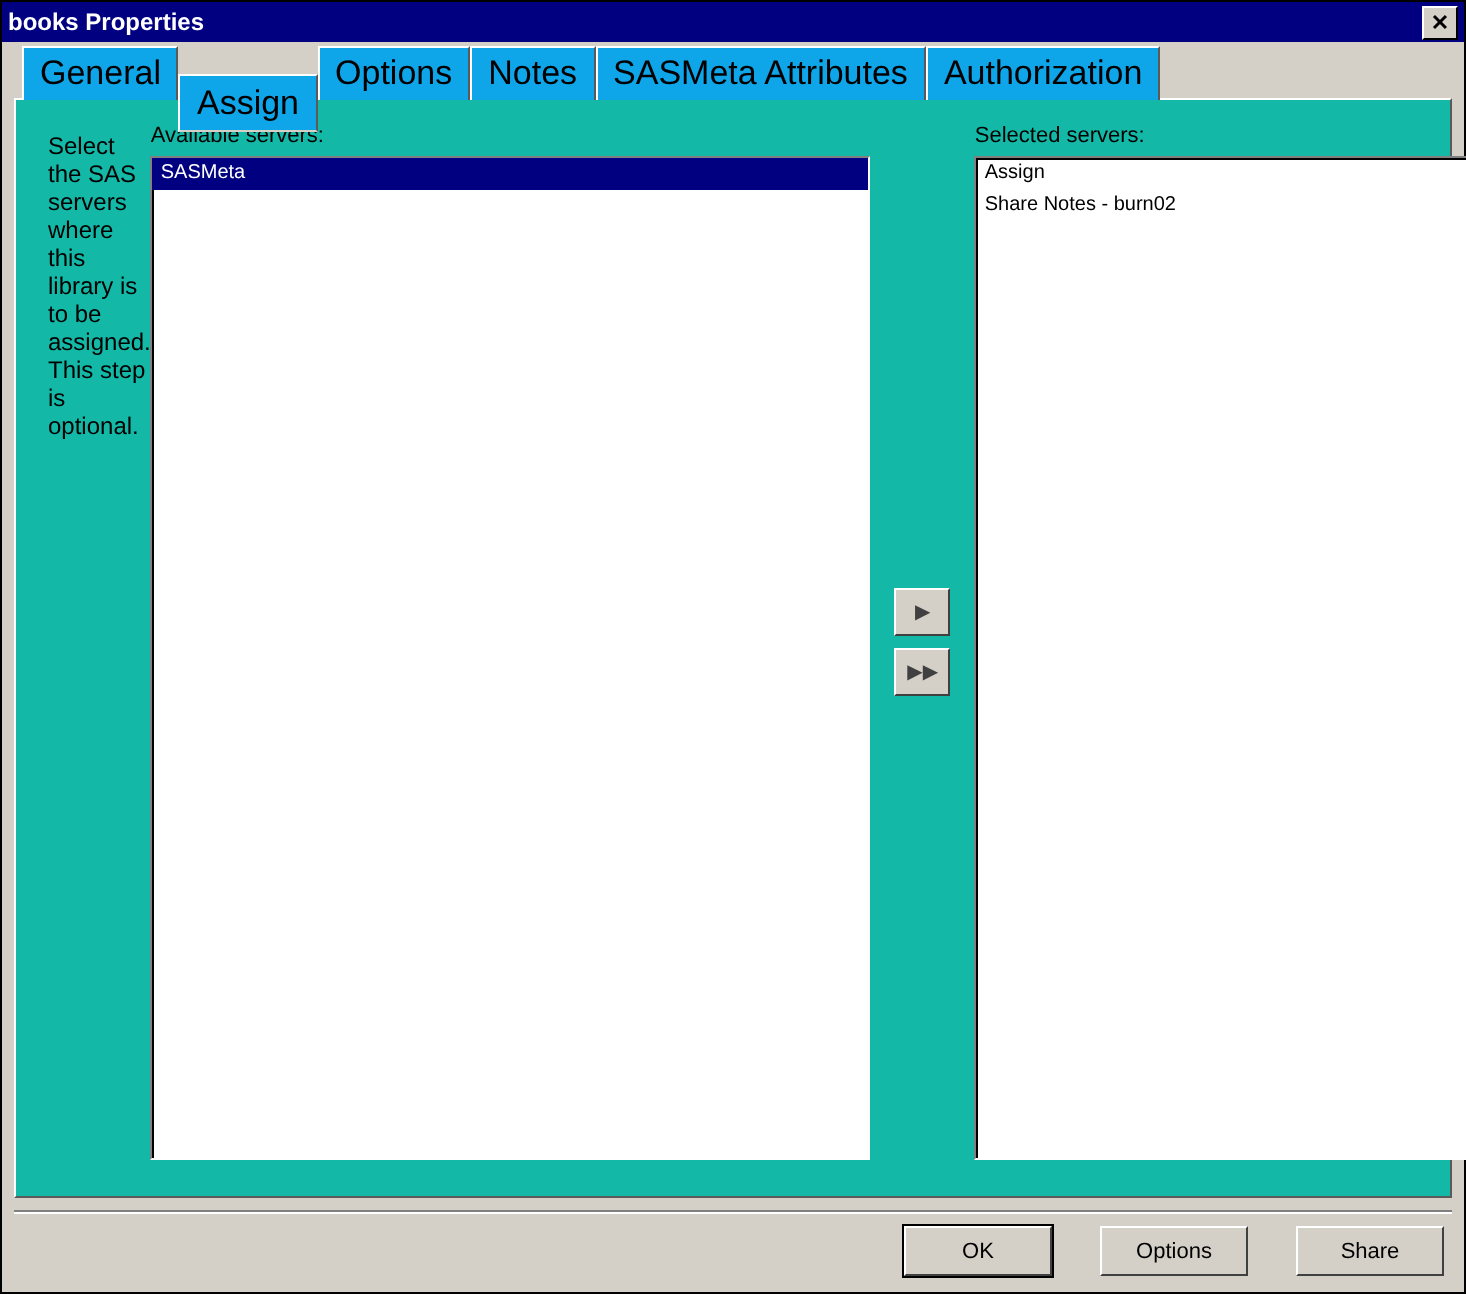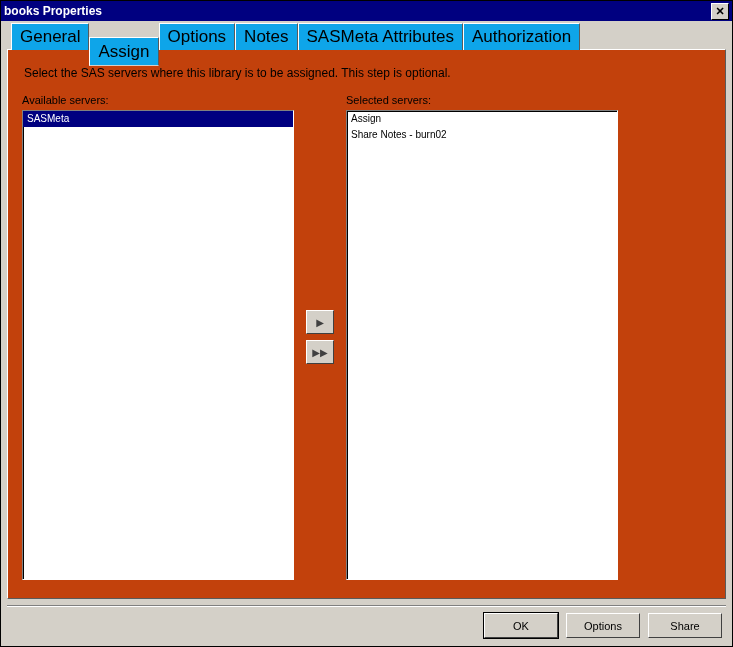--- a/index.html
+++ b/index.html
@@ -4,31 +4,31 @@
 <style>
 html,body{margin:0;padding:0;font-family:Tahoma,Arial,sans-serif;font-size:11px;background:#fff}
 .window{width:733px;height:647px;border:1px solid #000;box-sizing:border-box;display:flex;flex-direction:column;background:#c8c8c8}
 .titlebar{height:20px;background:#000080;color:#fff;font-weight:bold;display:flex;align-items:center;padding:0 3px;justify-content:space-between}
 .titlebar-text{font-size:12px}
 .close-btn{width:16px;height:15px;background:#d4d0c8;border-top:1px solid #fff;border-left:1px solid #fff;border-right:1px solid #000;border-bottom:1px solid #000;display:flex;align-items:center;justify-content:center;color:#000;font-family:Arial;font-size:11px;font-weight:bold;cursor:pointer}
 .body-wrap{flex:1;background:#d4d0c8;padding:6px 6px 8px 6px;display:flex;flex-direction:column;box-sizing:border-box}
 .tabstrip{height:22px;display:flex;align-items:flex-end;position:relative;z-index:2;margin-left:4px}
 .tab{padding:3px 8px;border-top:1px solid #fff;border-left:1px solid #fff;border-right:1px solid #5a5a5a;background:#0ea5e9;margin-right:0px;cursor:pointer;position:relative;top:1px;font-size:17px}
 .tab.active{border-bottom:1px solid #d4d0c8;padding-top:4px;top:17px;z-index:3;border-top:1px solid #fff}
-.panel{flex:1;border-top:1px solid #fff;border-left:1px solid #fff;border-right:1px solid #5a5a5a;border-bottom:1px solid #5a5a5a;background:#c2410c;padding:12px 14px 18px 14px;position:relative;z-index:1;display:flex;flex-direction:column}
+.panel{flex:1;border-top:1px solid #fff;border-left:1px solid #fff;border-right:1px solid #5a5a5a;border-bottom:1px solid #5a5a5a;background:#14b8a6;padding:12px 14px 18px 14px;position:relative;z-index:1;display:flex;flex-direction:row}
 .instruction{margin:4px 0 14px 2px;font-size:12px}
 .lists-row{flex:1;display:flex;align-items:stretch;gap:6px}
-.list-col{display:flex;flex-direction:column;width:272px}
+.list-col{display:flex;flex-direction:column;width:360px}
 .list-label{margin-bottom:4px;font-size:11px}
 .listbox{flex:1;background:#fff;border-top:1px solid #808080;border-left:1px solid #808080;border-right:1px solid #fff;border-bottom:1px solid #fff;box-shadow:inset 1px 1px 0 #000;overflow:auto}
 .listbox .li{padding:1px 4px;cursor:default;font-size:10px;line-height:14px}
 .listbox .li.selected{background:#000080;color:#fff}
 .shuttle{display:flex;flex-direction:column;justify-content:center;gap:6px;width:40px;align-items:center}
 .sbtn{width:26px;height:22px;background:#d4d0c8;border-top:1px solid #fff;border-left:1px solid #fff;border-right:1px solid #404040;border-bottom:1px solid #404040;display:flex;align-items:center;justify-content:center;cursor:pointer;color:#404040;font-size:10px}
-.button-row{display:flex;justify-content:flex-end;gap:8px;padding:6px 4px 0 0}
+.button-row{display:flex;justify-content:flex-end;gap:24px;padding:6px 4px 0 0}
 .btn{min-width:72px;height:23px;background:#d4d0c8;border-top:1px solid #fff;border-left:1px solid #fff;border-right:1px solid #404040;border-bottom:1px solid #404040;cursor:pointer;display:flex;align-items:center;justify-content:center;font-size:11px}
 .btn.default{box-shadow:0 0 0 1px #000}
 hr.sep{border:none;border-top:1px solid #808080;border-bottom:1px solid #fff;margin:6px 0 0 0}
 .panel-outer{flex:1;display:flex;flex-direction:column}
 </style>
 </head>
 <body>
 
 <div class="window">
   <div class="titlebar">

